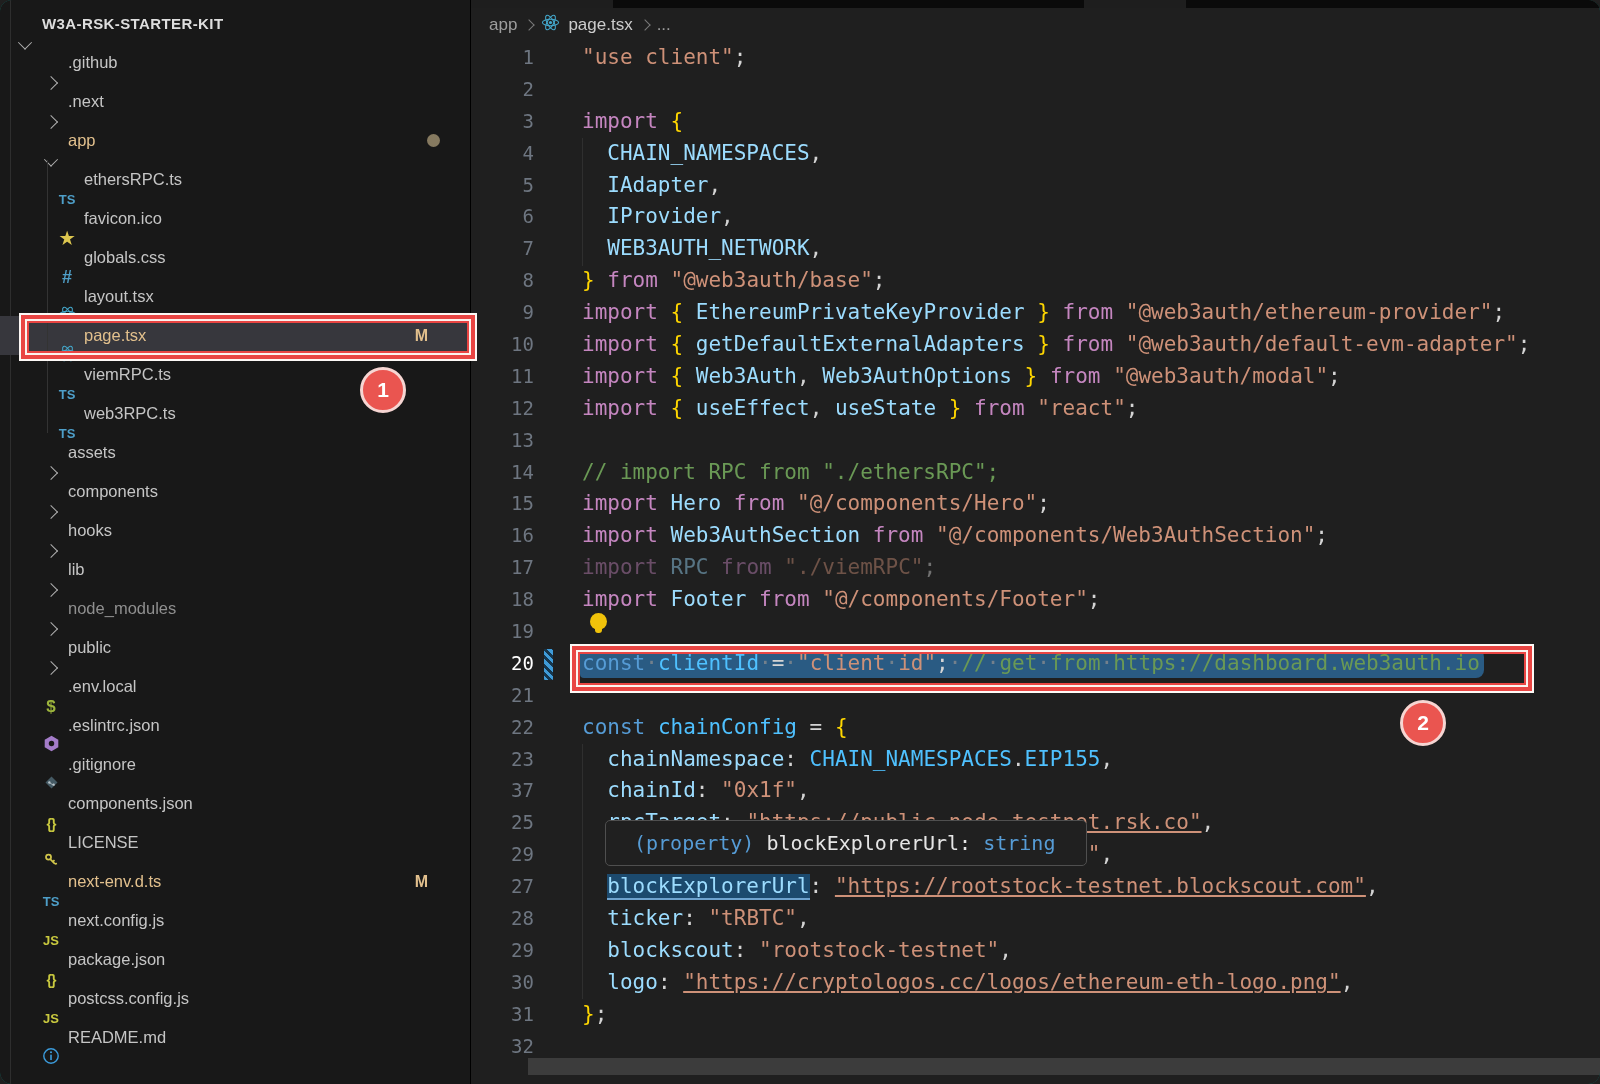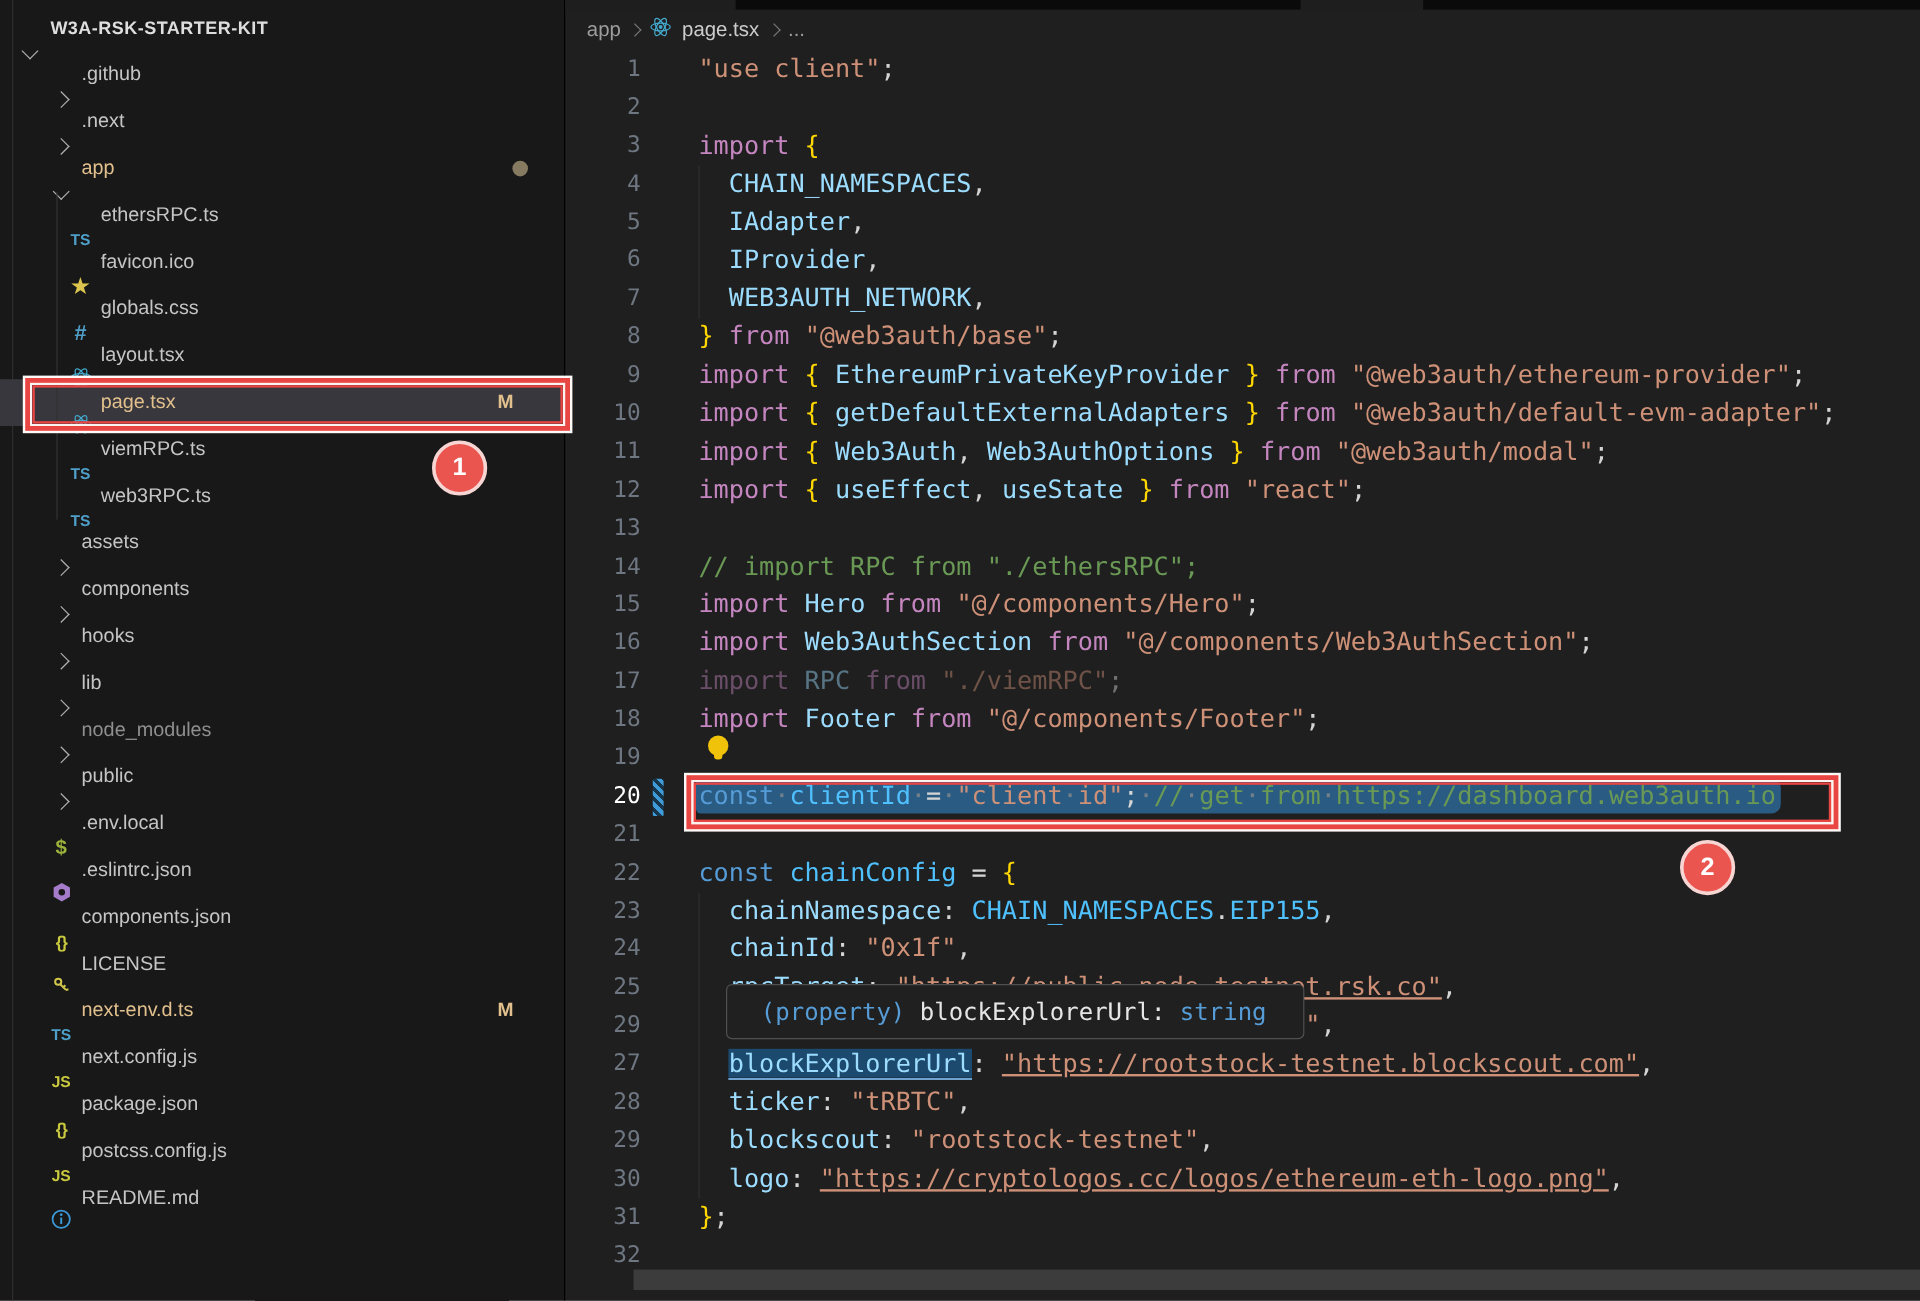--- a/index.html
+++ b/index.html
@@ -1,17 +1,17 @@
 <!DOCTYPE html>
 <html><head>
 <meta charset="utf-8">
 <style>
   html,body{margin:0;padding:0;background:#1f1f1f;}
   #stage{position:relative;width:1600px;height:1084px;overflow:hidden;
-         font-family:"Liberation Sans",sans-serif;background:#a3a3a3;}
+         font-family:"Liberation Sans",sans-serif;background:#0f766e;border-radius:12px;}
 
   
   #sidebar{position:absolute;left:0;top:0;width:470px;height:1084px;background:#181818;}
   #sidebar .edgeline{position:absolute;left:10px;top:0;width:1px;height:1084px;background:#2e2e2e;}
   #tree-guide{position:absolute;left:47px;top:160px;width:1px;height:273px;background:#333;}
   #file-tree{position:absolute;left:0;top:4px;right:0;}
   .row{display:flex;align-items:center;height:39px;color:#c5c5c5;font-size:16.5px;cursor:pointer;}
   .row .slot{width:26px;flex:none;display:flex;align-items:flex-end;justify-content:center;margin-top:40px;}
   .row.ind0{padding-left:12px;}
   .row.ind1{padding-left:38px;}
@@ -211,20 +211,31 @@
           <span class="lbl">.env.local</span>
         </div>
         <div class="row ind1">
           <span class="slot">
             <span><svg width="17" height="17" viewBox="0 0 20 20">
                 <polygon points="10,1 18,5.5 18,14.5 10,19 2,14.5 2,5.5" fill="#a47cc9"></polygon>
                 <circle cx="10" cy="10" r="3.2" fill="#181818"></circle>
               </svg></span>
           </span>
           <span class="lbl">.eslintrc.json</span>
+        </div>
+        <div class="row ind1">
+          <span class="slot">
+            <span><svg width="17" height="17" viewBox="0 0 20 20">
+                <rect x="5" y="5" width="10" height="10" transform="rotate(45 10 10)" fill="#455a64"></rect>
+                <circle cx="7.5" cy="10" r="1.4" fill="#b9c4ca"></circle>
+                <circle cx="12.5" cy="12.5" r="1.4" fill="#b9c4ca"></circle>
+                <path d="M8.5 11l3 1.5" stroke="#b9c4ca" stroke-width="1"></path>
+              </svg></span>
+          </span>
+          <span class="lbl">.gitignore</span>
         </div>
         <div class="row ind1">
           <span class="slot">
             <span class="ico-txt" style="color: rgb(201, 201, 63); font-size: 14px; letter-spacing: -1px;">{}</span>
           </span>
           <span class="lbl">components.json</span>
         </div>
         <div class="row ind1">
           <span class="slot">
             <span><svg width="17" height="17" viewBox="0 0 20 20">
@@ -317,21 +328,21 @@
         <div class="cl"><span class="gut">14</span><span class="ct"><span class="tk-com">// import RPC from "./ethersRPC";</span></span></div>
         <div class="cl"><span class="gut">15</span><span class="ct"><span class="tk-kw">import</span><span class="tk-p"> </span><span class="tk-var">Hero</span><span class="tk-p"> </span><span class="tk-kw">from</span><span class="tk-p"> </span><span class="tk-str">"@/components/Hero"</span><span class="tk-p">;</span></span></div>
         <div class="cl"><span class="gut">16</span><span class="ct"><span class="tk-kw">import</span><span class="tk-p"> </span><span class="tk-var">Web3AuthSection</span><span class="tk-p"> </span><span class="tk-kw">from</span><span class="tk-p"> </span><span class="tk-str">"@/components/Web3AuthSection"</span><span class="tk-p">;</span></span></div>
         <div class="cl dim"><span class="gut">17</span><span class="ct"><span class="tk-kw">import</span><span class="tk-p"> </span><span class="tk-var">RPC</span><span class="tk-p"> </span><span class="tk-kw">from</span><span class="tk-p"> </span><span class="tk-str">"./viemRPC"</span><span class="tk-p">;</span></span></div>
         <div class="cl"><span class="gut">18</span><span class="ct"><span class="tk-kw">import</span><span class="tk-p"> </span><span class="tk-var">Footer</span><span class="tk-p"> </span><span class="tk-kw">from</span><span class="tk-p"> </span><span class="tk-str">"@/components/Footer"</span><span class="tk-p">;</span></span></div>
         <div class="cl"><span class="gut">19</span><span class="ct"></span></div>
         <div class="cl active"><span class="gut">20</span><span class="ct"><span class="sel"><span class="tk-kw2">const</span><span class="tk-ws">·</span><span class="tk-cst">clientId</span><span class="tk-ws">·</span><span class="tk-p">=</span><span class="tk-ws">·</span><span class="tk-str">"client</span><span class="tk-ws">·</span><span class="tk-str">id"</span><span class="tk-p">;</span><span class="tk-ws">·</span><span class="tk-com">//</span><span class="tk-ws">·</span><span class="tk-com">get</span><span class="tk-ws">·</span><span class="tk-com">from</span><span class="tk-ws">·</span><span class="tk-lnk">https://dashboard.web3auth.io</span></span></span></div>
         <div class="cl"><span class="gut">21</span><span class="ct"></span></div>
         <div class="cl"><span class="gut">22</span><span class="ct"><span class="tk-kw2">const</span><span class="tk-p"> </span><span class="tk-cst">chainConfig</span><span class="tk-p"> = </span><span class="tk-brc">{</span></span></div>
         <div class="cl"><span class="gut">23</span><span class="ct"><span class="tk-p">  </span><span class="tk-var">chainNamespace</span><span class="tk-p">: </span><span class="tk-cst">CHAIN_NAMESPACES</span><span class="tk-p">.</span><span class="tk-cst">EIP155</span><span class="tk-p">,</span></span></div>
-        <div class="cl"><span class="gut">24</span><span class="ct"><span class="tk-p">  </span><span class="tk-var">chainId</span><span class="tk-p">: </span><span class="tk-str">"0x1f"</span><span class="tk-p">,</span></span></div>
+        <div class="cl"><span class="gut">37</span><span class="ct"><span class="tk-p">  </span><span class="tk-var">chainId</span><span class="tk-p">: </span><span class="tk-str">"0x1f"</span><span class="tk-p">,</span></span></div>
         <div class="cl"><span class="gut">25</span><span class="ct"><span class="tk-p">  </span><span class="tk-var">rpcTarget</span><span class="tk-p">: </span><span class="tk-slk">"https://public-node.testnet.rsk.co"</span><span class="tk-p">,</span></span></div>
         <div class="cl"><span class="gut">29</span><span class="ct"><span class="tk-p">                                        </span><span class="tk-str">"</span><span class="tk-p">,</span></span></div>
         <div class="cl"><span class="gut">27</span><span class="ct"><span class="tk-p">  </span><span class="tk-hl">blockExplorerUrl</span><span class="tk-p">: </span><span class="tk-slk">"https://rootstock-testnet.blockscout.com"</span><span class="tk-p">,</span></span></div>
         <div class="cl"><span class="gut">28</span><span class="ct"><span class="tk-p">  </span><span class="tk-var">ticker</span><span class="tk-p">: </span><span class="tk-str">"tRBTC"</span><span class="tk-p">,</span></span></div>
         <div class="cl"><span class="gut">29</span><span class="ct"><span class="tk-p">  </span><span class="tk-var">blockscout</span><span class="tk-p">: </span><span class="tk-str">"rootstock-testnet"</span><span class="tk-p">,</span></span></div>
         <div class="cl"><span class="gut">30</span><span class="ct"><span class="tk-p">  </span><span class="tk-var">logo</span><span class="tk-p">: </span><span class="tk-slk">"https://cryptologos.cc/logos/ethereum-eth-logo.png"</span><span class="tk-p">,</span></span></div>
         <div class="cl"><span class="gut">31</span><span class="ct"><span class="tk-brc">}</span><span class="tk-p">;</span></span></div>
         <div class="cl"><span class="gut">32</span><span class="ct"></span></div>
       </div>
 

